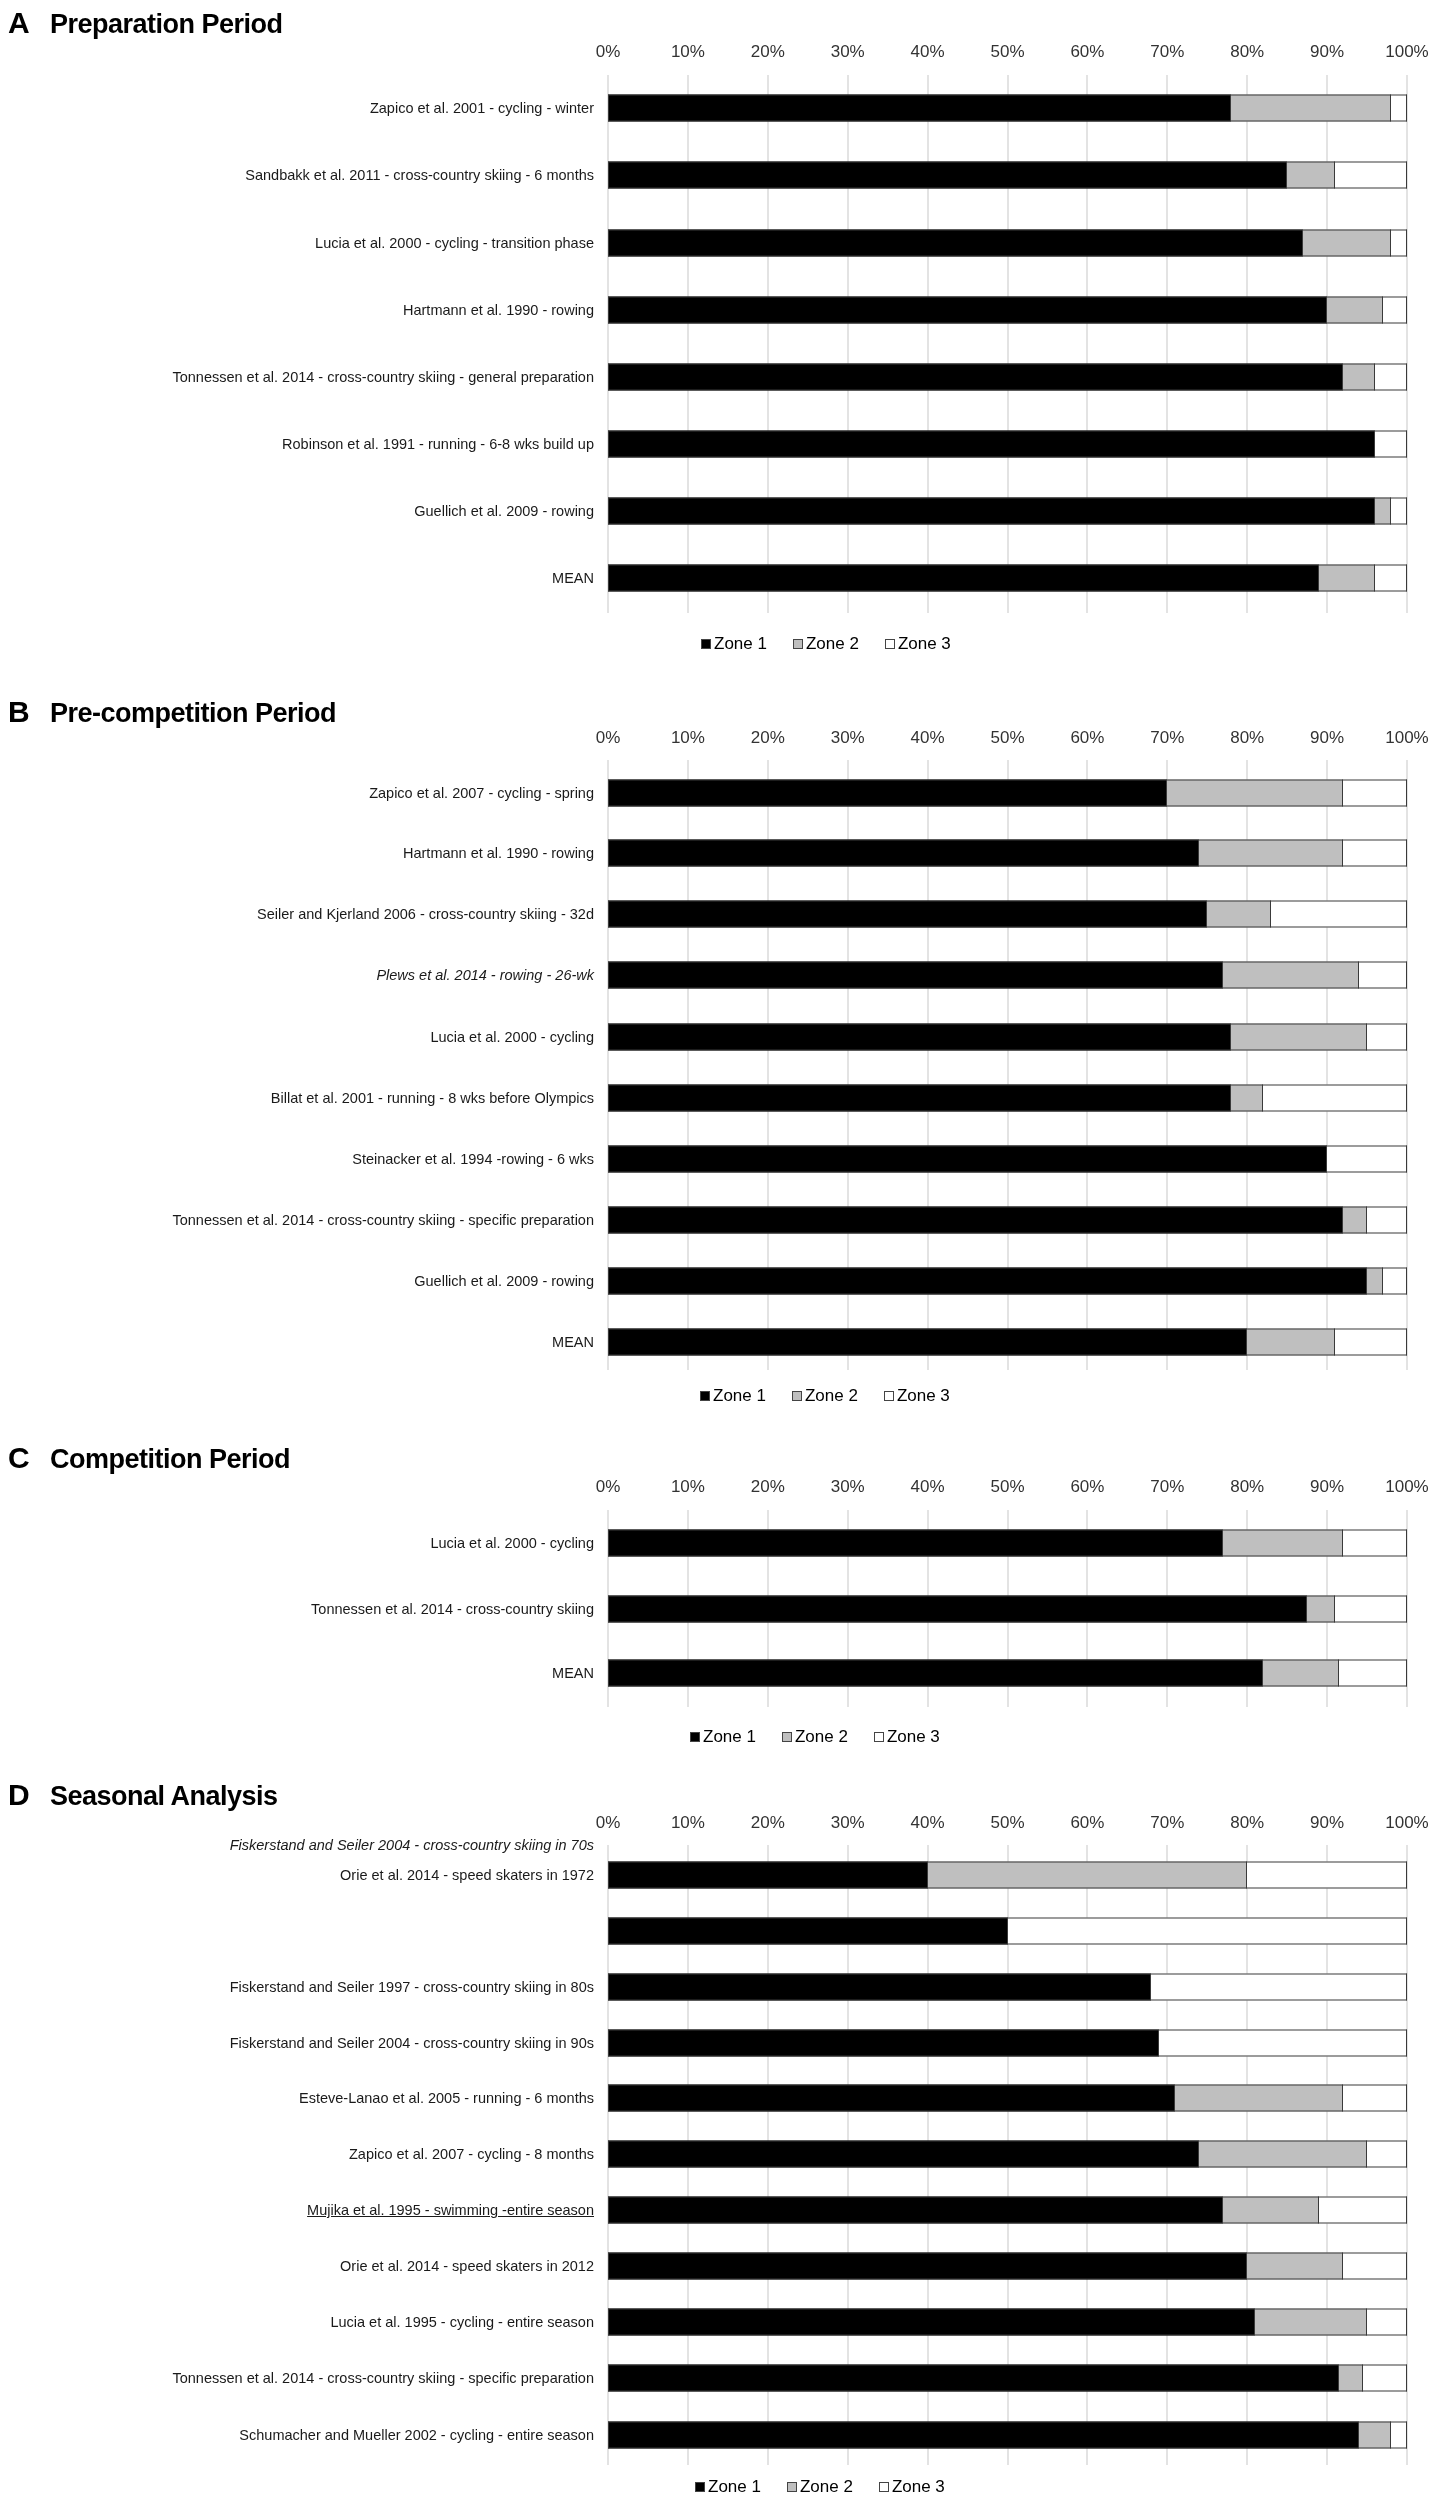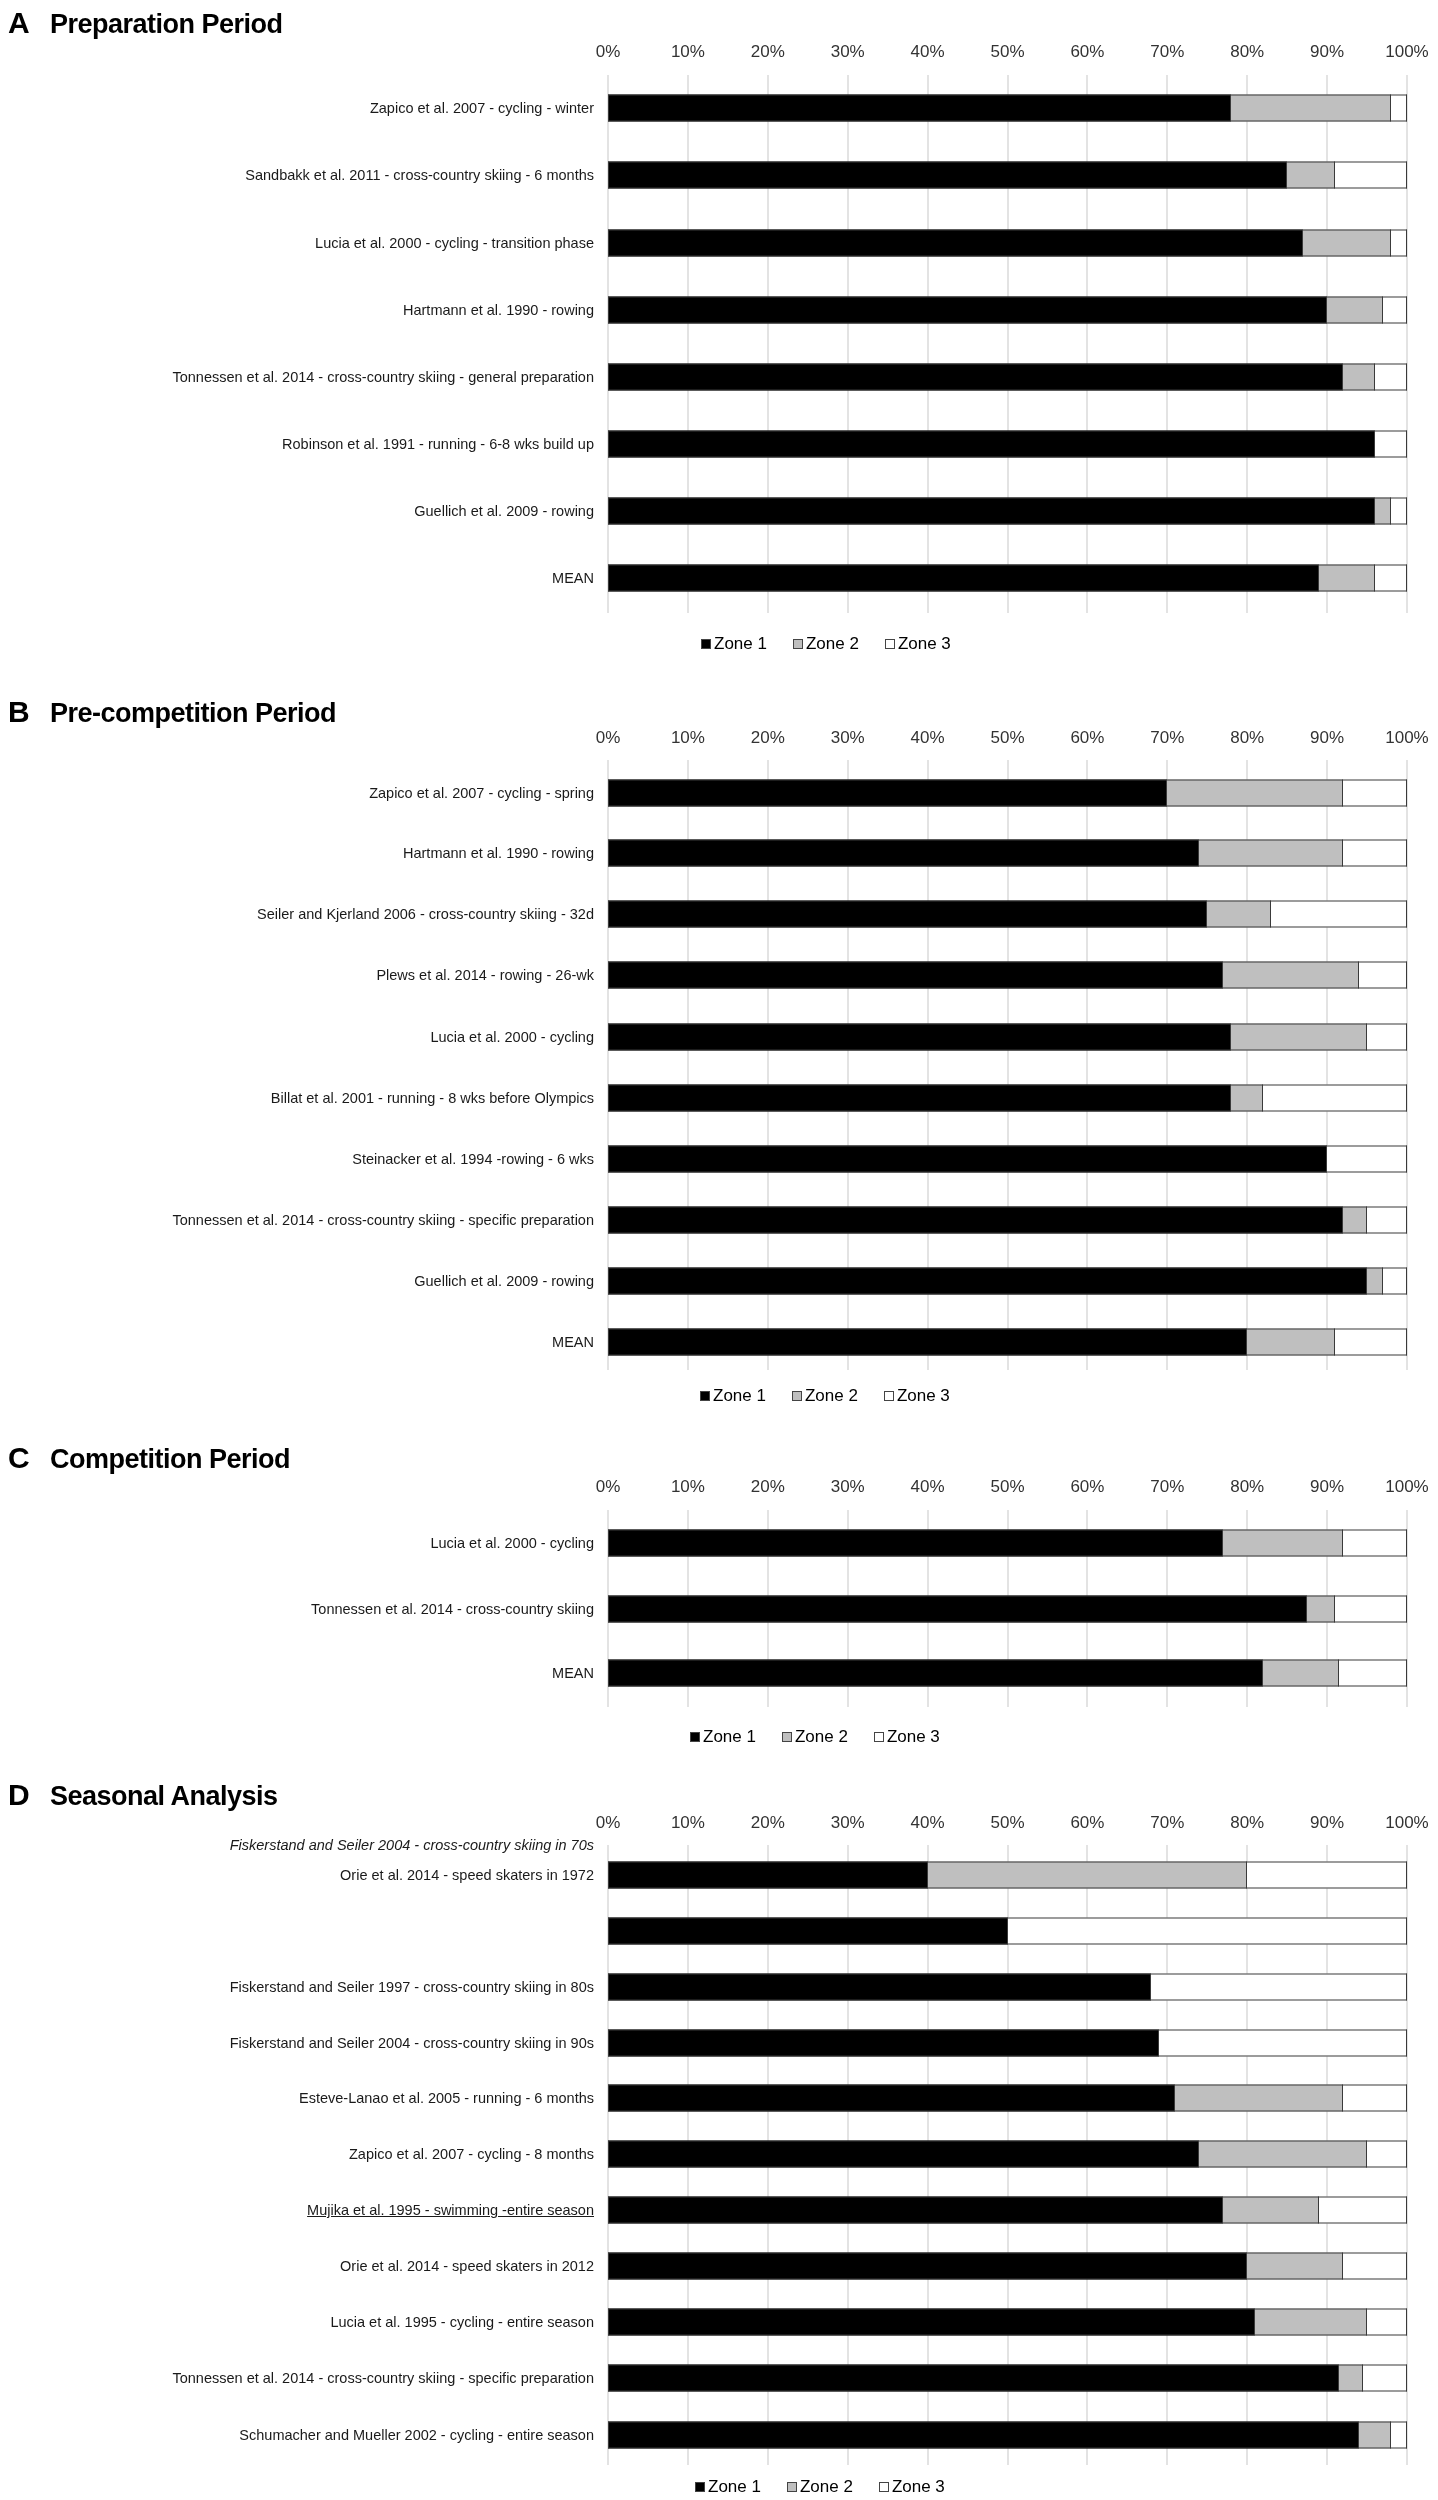--- a/index.html
+++ b/index.html
@@ -39,21 +39,21 @@
       <div class="tick-label" style="left: 1087.4px; top: 52px;">60%</div>
       <div class="gridline" style="left: 1086.4px; top: 75px; height: 538px;"></div>
       <div class="tick-label" style="left: 1167.3px; top: 52px;">70%</div>
       <div class="gridline" style="left: 1166.3px; top: 75px; height: 538px;"></div>
       <div class="tick-label" style="left: 1247.2px; top: 52px;">80%</div>
       <div class="gridline" style="left: 1246.2px; top: 75px; height: 538px;"></div>
       <div class="tick-label" style="left: 1327.1px; top: 52px;">90%</div>
       <div class="gridline" style="left: 1326.1px; top: 75px; height: 538px;"></div>
       <div class="tick-label" style="left: 1407px; top: 52px;">100%</div>
       <div class="gridline" style="left: 1406px; top: 75px; height: 538px;"></div>
-      <div class="row-label" style="top: 108px;">Zapico et al. 2007 - cycling - winter</div>
+      <div class="row-label" style="top: 108px;">Zapico et al. 2001 - cycling - winter</div>
       <div class="bar" style="left: 608px; width: 799px; top: 108px;">
         <div class="seg" style="width: 623.22px; background: rgb(0, 0, 0);"></div>
         <div class="seg" style="width: 159.8px; background: rgb(191, 191, 191);"></div>
         <div class="seg" style="width: 15.98px; background: rgb(255, 255, 255);"></div>
       </div>
       <div class="row-label" style="top: 175px;">Sandbakk et al. 2011 - cross-country skiing - 6 months</div>
       <div class="bar" style="left: 608px; width: 799px; top: 175px;">
         <div class="seg" style="width: 679.15px; background: rgb(0, 0, 0);"></div>
         <div class="seg" style="width: 47.94px; background: rgb(191, 191, 191);"></div>
         <div class="seg" style="width: 71.91px; background: rgb(255, 255, 255);"></div>
@@ -143,21 +143,21 @@
         <div class="seg" style="width: 591.26px; background: rgb(0, 0, 0);"></div>
         <div class="seg" style="width: 143.82px; background: rgb(191, 191, 191);"></div>
         <div class="seg" style="width: 63.92px; background: rgb(255, 255, 255);"></div>
       </div>
       <div class="row-label" style="top: 914px;">Seiler and Kjerland 2006 - cross-country skiing - 32d</div>
       <div class="bar" style="left: 608px; width: 799px; top: 914px;">
         <div class="seg" style="width: 599.25px; background: rgb(0, 0, 0);"></div>
         <div class="seg" style="width: 63.92px; background: rgb(191, 191, 191);"></div>
         <div class="seg" style="width: 135.83px; background: rgb(255, 255, 255);"></div>
       </div>
-      <div class="row-label" style="top: 975px;">Plews et al. 2014 - rowing - 26-wk</div>
+      <div class="row-label" style="top: 975px; font-style: italic;">Plews et al. 2014 - rowing - 26-wk</div>
       <div class="bar" style="left: 608px; width: 799px; top: 975px;">
         <div class="seg" style="width: 615.23px; background: rgb(0, 0, 0);"></div>
         <div class="seg" style="width: 135.83px; background: rgb(191, 191, 191);"></div>
         <div class="seg" style="width: 47.94px; background: rgb(255, 255, 255);"></div>
       </div>
       <div class="row-label" style="top: 1037px;">Lucia et al. 2000 - cycling</div>
       <div class="bar" style="left: 608px; width: 799px; top: 1037px;">
         <div class="seg" style="width: 623.22px; background: rgb(0, 0, 0);"></div>
         <div class="seg" style="width: 135.83px; background: rgb(191, 191, 191);"></div>
         <div class="seg" style="width: 39.95px; background: rgb(255, 255, 255);"></div>

